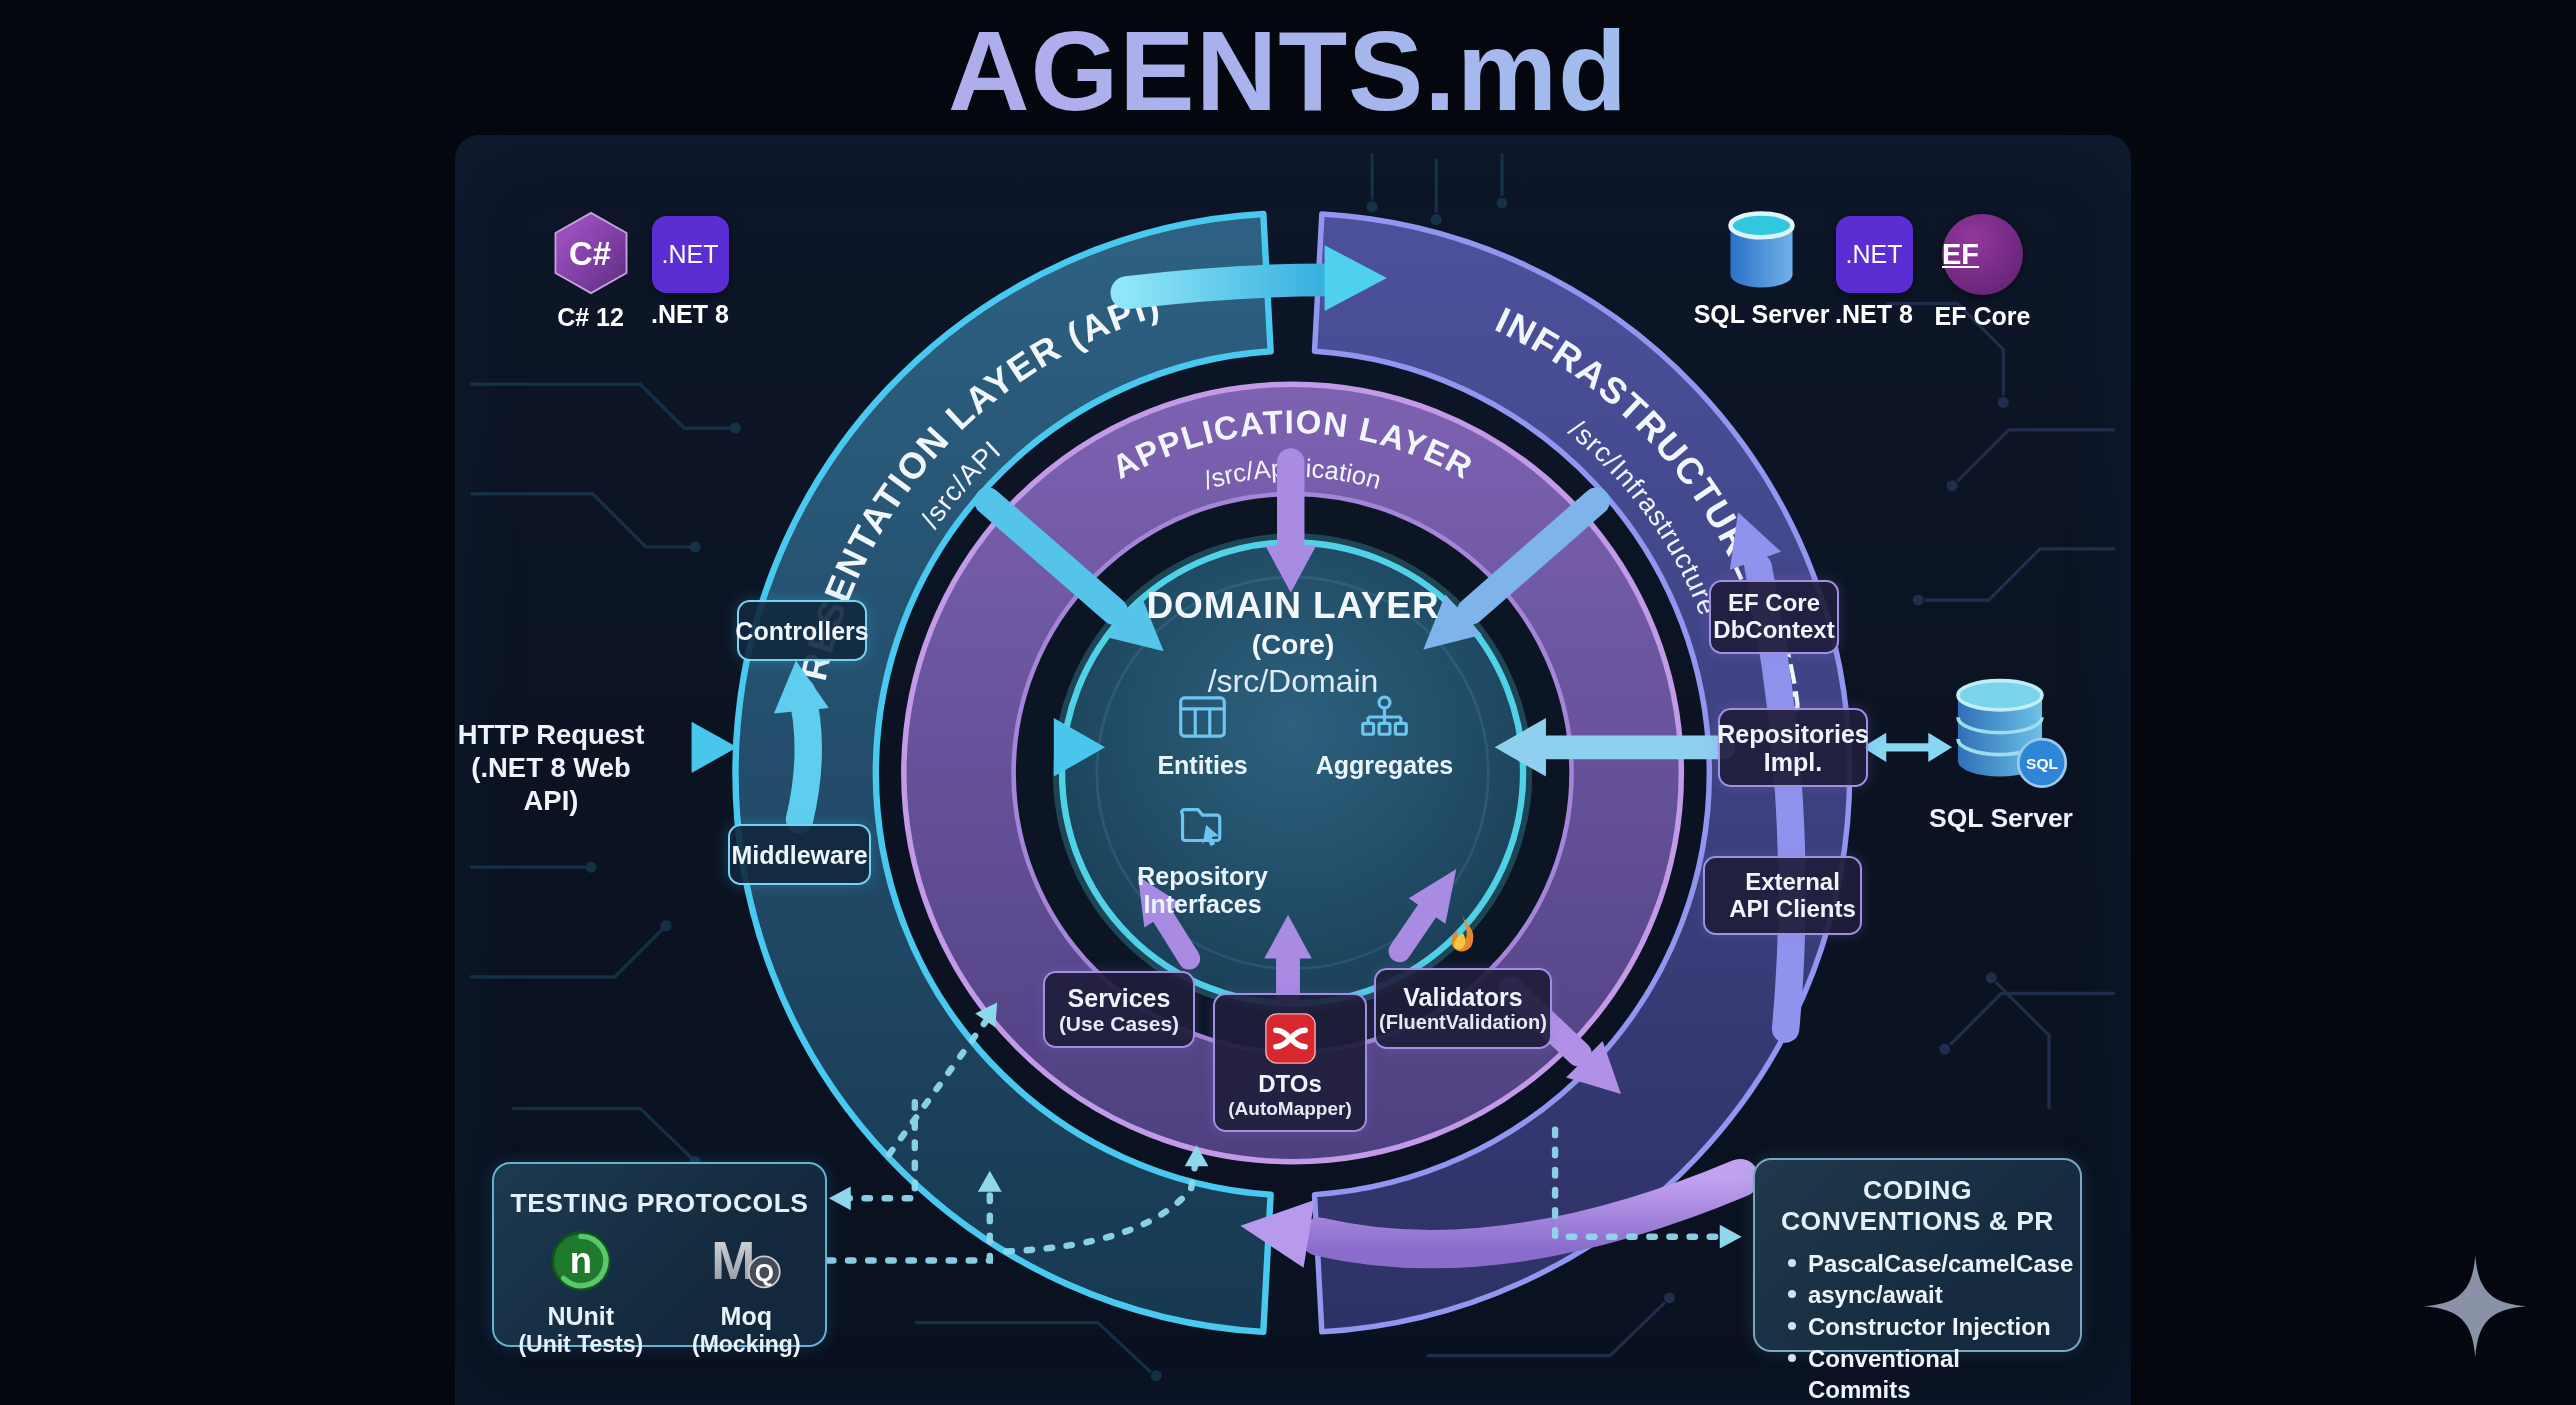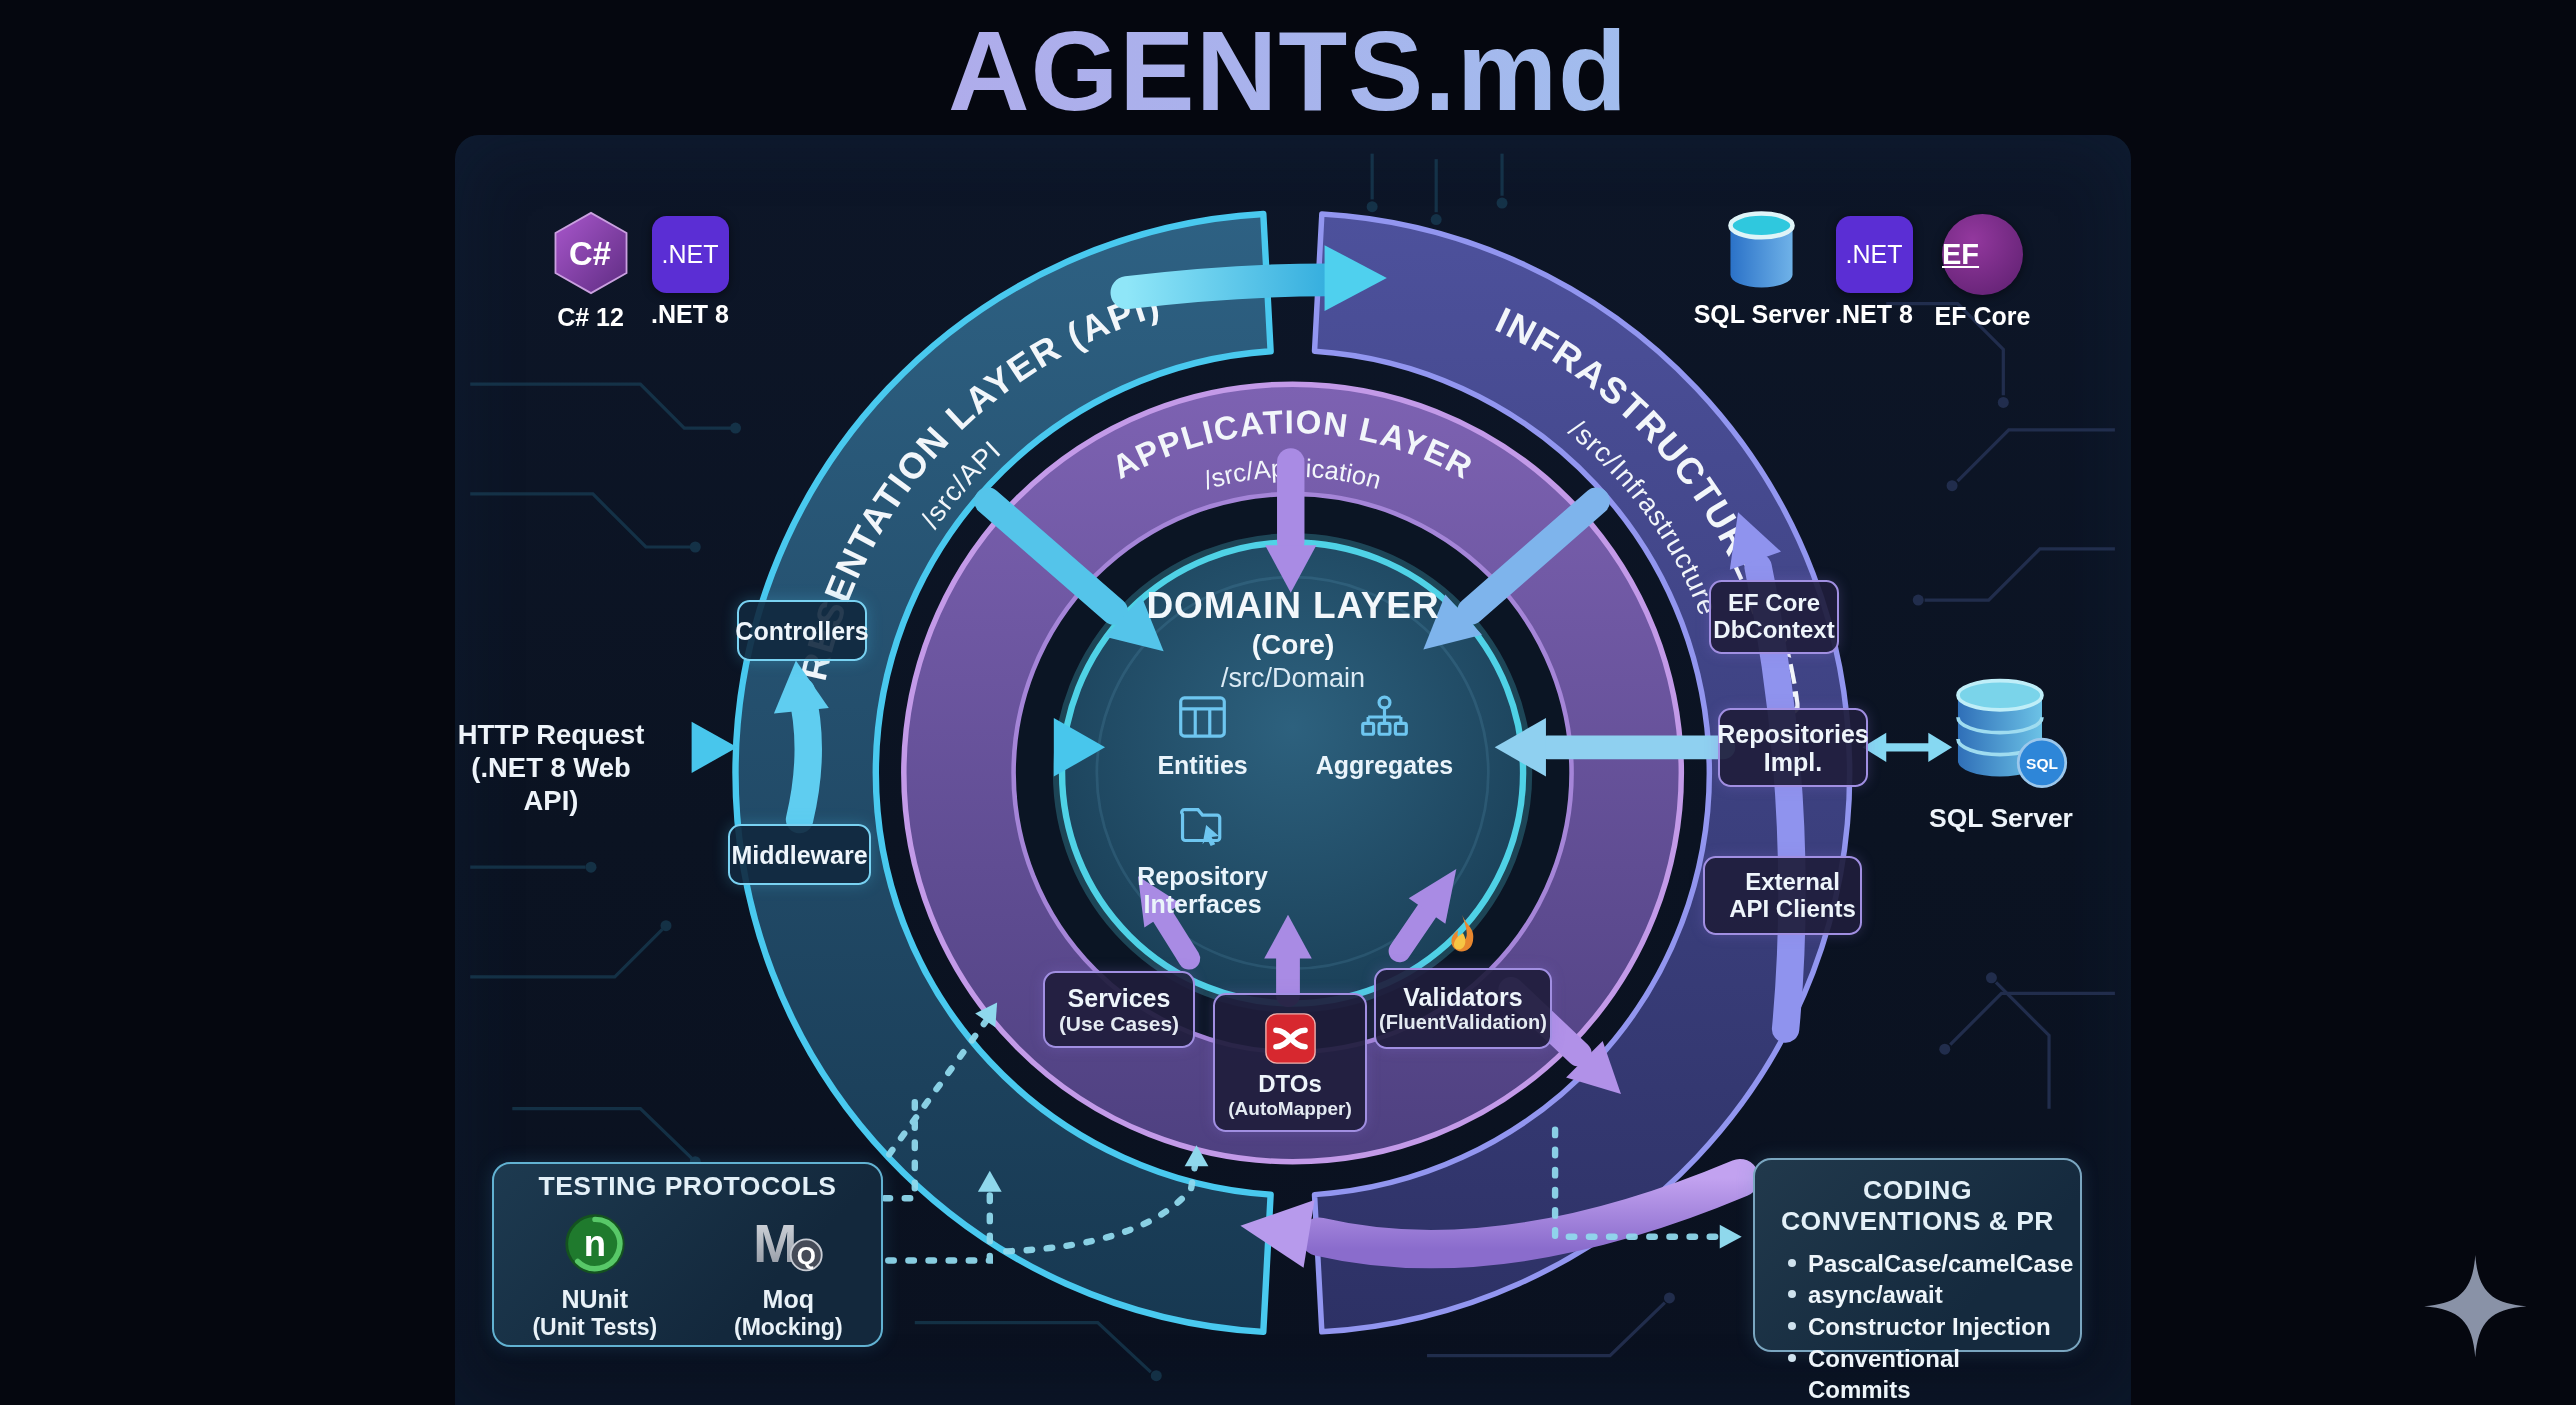--- a/index.html
+++ b/index.html
@@ -23,29 +23,29 @@
   .box{position:absolute;display:flex;flex-direction:column;align-items:center;justify-content:center;
     text-align:center;color:#eef5fb;font-weight:bold;line-height:1.12;border-radius:12.8px;}
   .box-blue{background:rgba(17,40,62,.9);border:2.7px solid #79d2f2;box-shadow:0 0 14.6px rgba(70,190,235,.28);}
   .box-purple{background:rgba(31,29,60,.92);border:2.7px solid #a violet;}
   .box-purple{background:rgba(31,29,60,.92);border:2.7px solid #a austauschen;}
   .box-purple{background:rgba(31,29,60,.92);border:2.7px solid #a18fe2;box-shadow:0 0 12.8px rgba(140,120,220,.25);}
   .sub{font-weight:bold;opacity:.95;}
   .domain-head{position:absolute;left:1087px;top:585px;width:412px;text-align:center;color:#f2f7fb;}
   .domain-head .t1{font-size:37px;font-weight:bold;letter-spacing:0.9px;}
   .domain-head .t2{font-size:28px;font-weight:bold;margin-top:1.8px;}
-  .domain-head .t3{font-size:27px;margin-top:1.8px;color:#dcebf5;}
+  .domain-head .t3{font-size:32px;margin-top:1.8px;color:#dcebf5;}
   .domain-grid{position:absolute;left:1118px;top:695px;width:351px;display:grid;
     grid-template-columns:1fr 1fr;column-gap:12.8px;row-gap:24px;}
   .d-item{display:flex;flex-direction:column;align-items:center;color:#eaf4fb;font-weight:bold;font-size:25px;line-height:1.12;text-align:center;}
   .d-item .ic{margin-bottom:7.3px;}
   .card{position:absolute;border-radius:18.3px;color:#e9f2f8;}
   .card .card-title{text-align:center;font-size:26.5px;font-weight:bold;letter-spacing:0.5px;color:#e3f0f8;}
-  .testing{left:492px;top:1162px;width:391px;height:185px;border:2.7px solid #62b2d2;
-    background:linear-gradient(135deg,#1d3a50 0%,#13283c 70%);padding-top:7px;box-sizing:border-box;
+  .testing{left:492px;top:1162px;width:335px;height:185px;border:2.7px solid #62b2d2;
+    background:linear-gradient(135deg,#1d3a50 0%,#13283c 70%);padding-top:24px;box-sizing:border-box;
     box-shadow:0 0 18.3px rgba(70,160,210,.2);}
   .t-items{display:flex;justify-content:space-around;margin-top:11px;}
   .t-item{display:flex;flex-direction:column;align-items:center;font-weight:bold;line-height:1.18;}
   .t-item .nm{font-size:25px;margin-top:5.5px;}
   .t-item .ds{font-size:23px;}
   .coding{left:1753px;top:1158px;width:329px;height:194px;border:2.7px solid #7aa6c0;
     background:linear-gradient(135deg,#21394c 0%,#152a3e 70%);padding:14.6px 20px;box-sizing:border-box;
     box-shadow:0 0 18.3px rgba(90,150,190,.2);}
   .coding ul{margin:11px 0 0 5.5px;padding:0;list-style:none;}
   .coding li{font-size:24px;font-weight:bold;line-height:1.32;color:#eef5fa;position:relative;padding-left:27.4px;}

